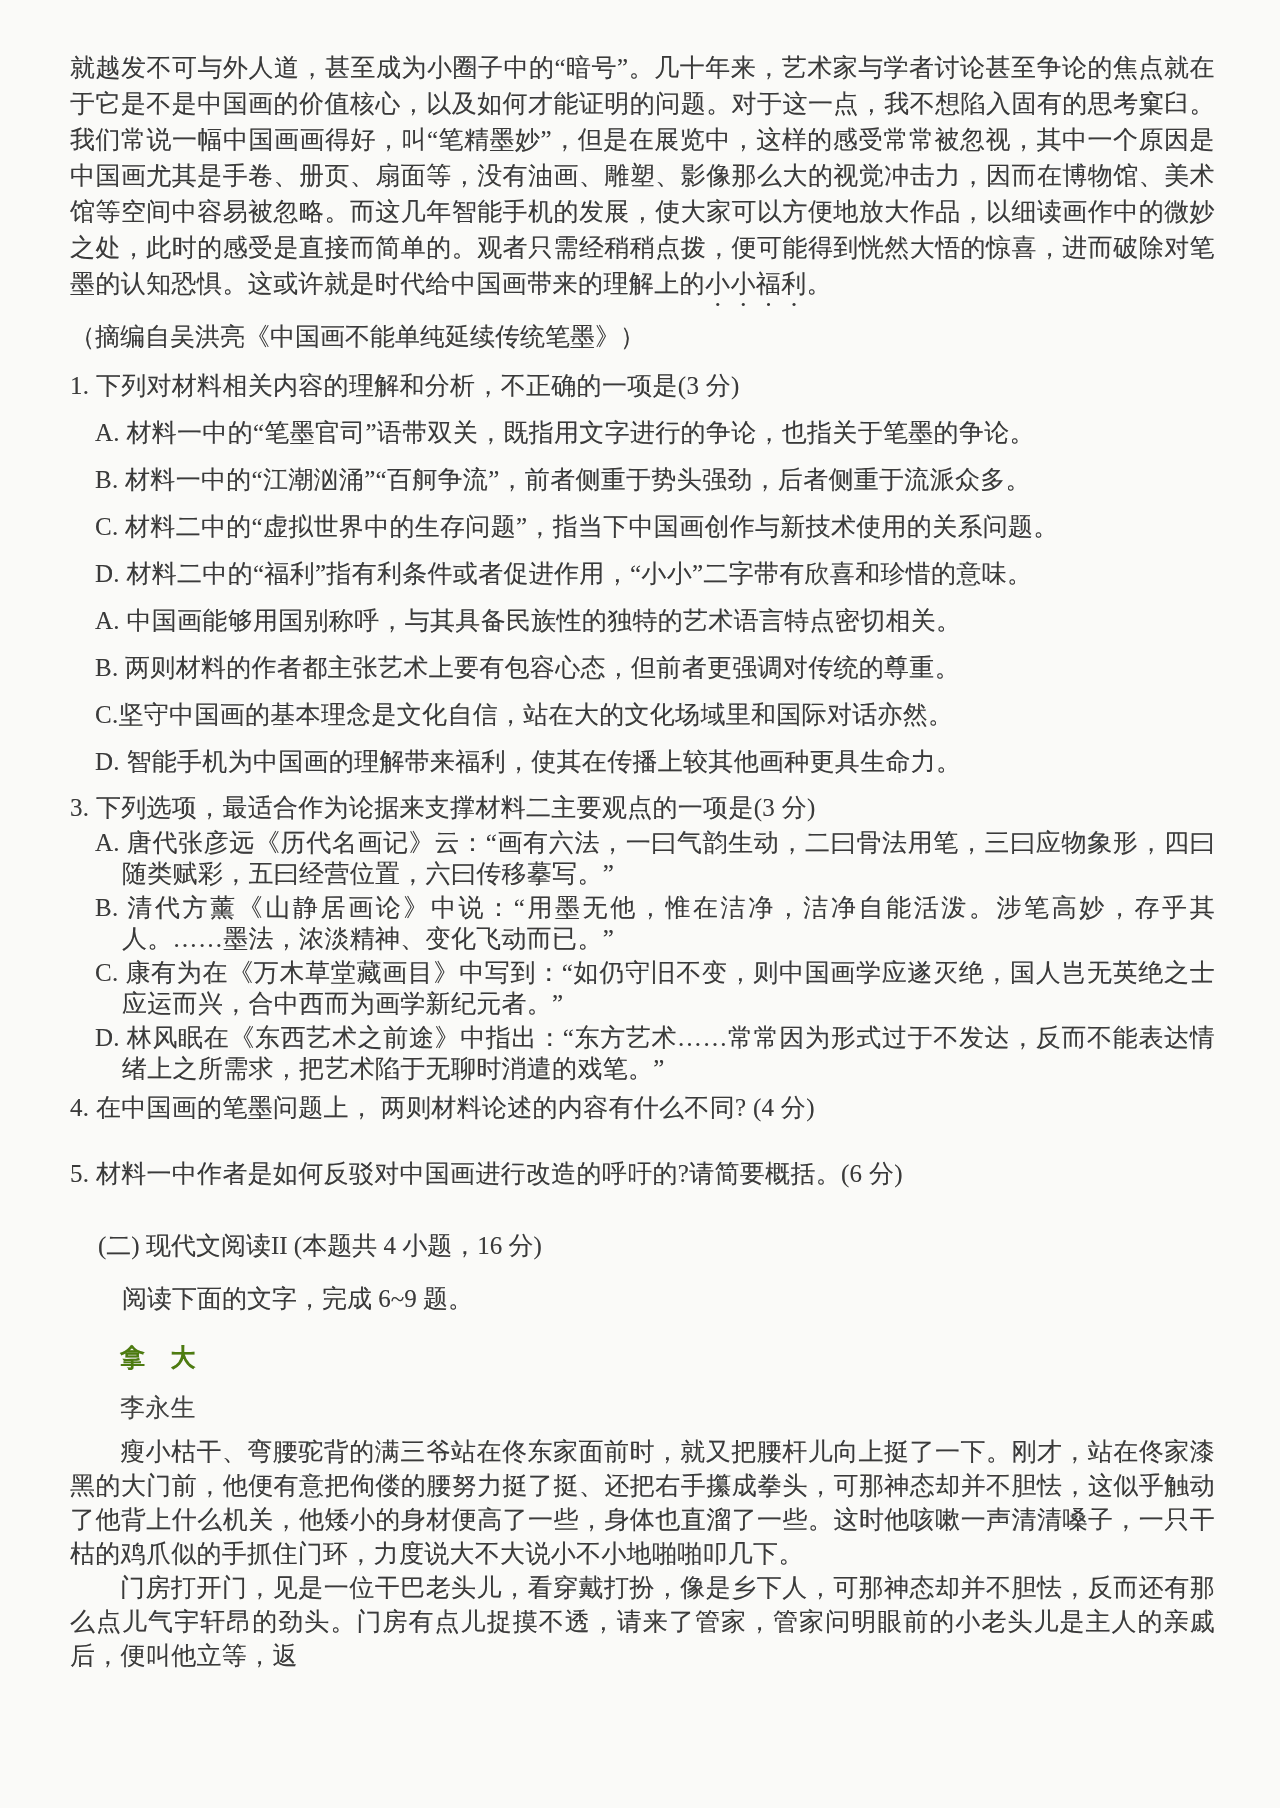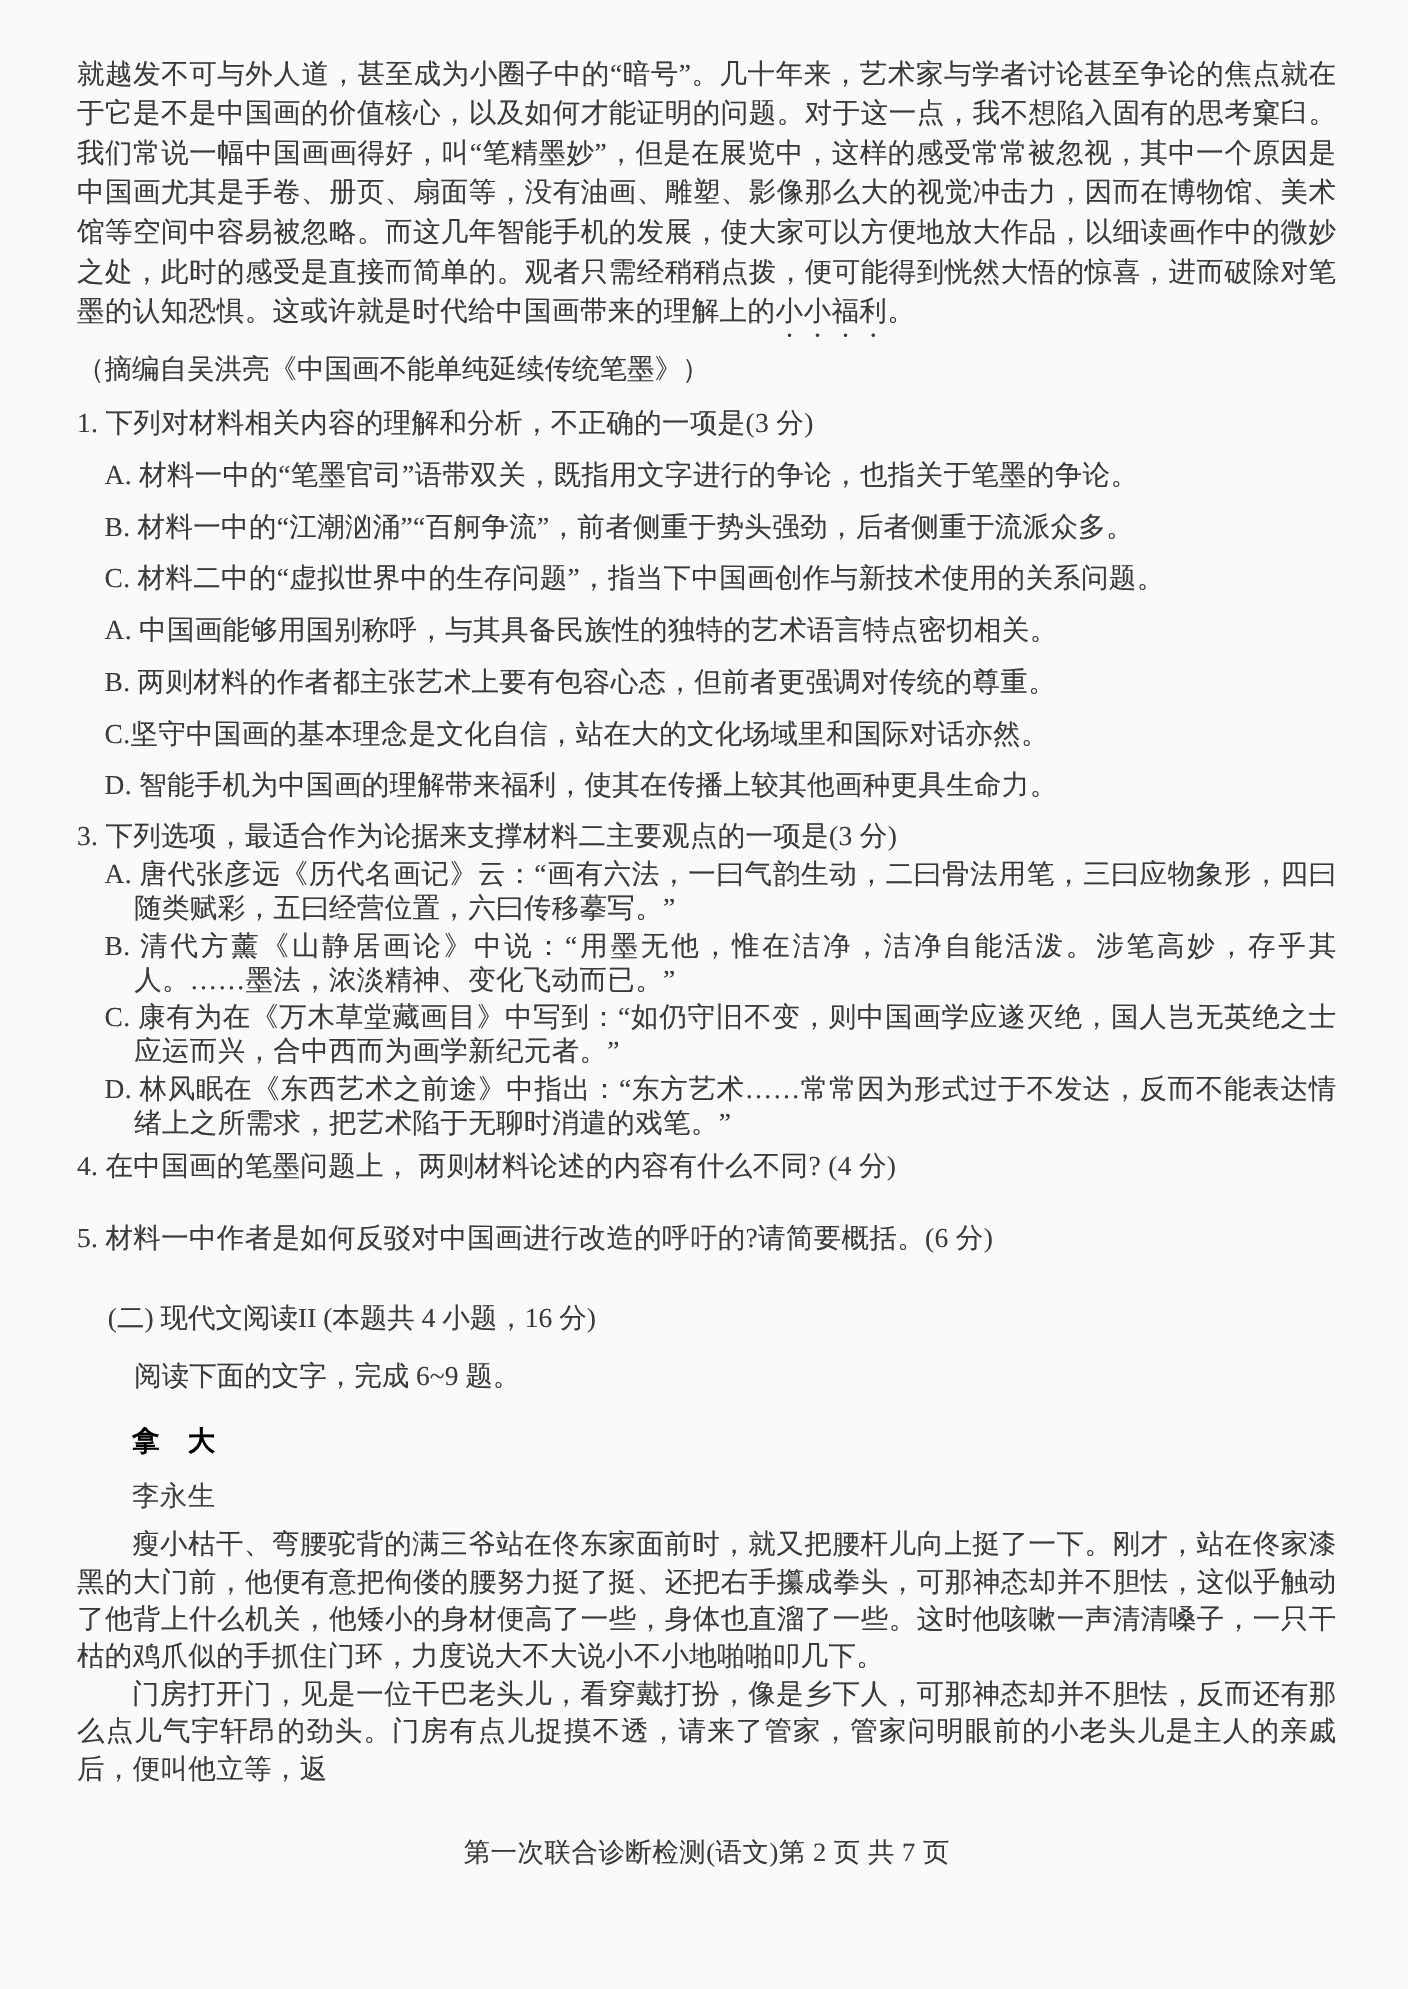--- a/index.html
+++ b/index.html
@@ -37,21 +37,21 @@
   }
   .q3 .q-stem { margin-top:14px; }
   .q3 .opt {
     margin-top:3px; line-height:31px;
     padding-left:27px; text-indent:-27px;
   }
   .q4 .q-stem { margin-top:8px; }
   .q5 .q-stem { margin-top:34px; }
   .section-header { margin-left:28px; margin-top:40px; font-size:25px; line-height:32px; }
   .instruction { margin-left:52px; margin-top:21px; font-size:25px; line-height:32px; }
-  .story-title { text-align:center; font-weight:bold; font-size:29px; margin-top:26px; letter-spacing:4px; color:#000000; }
+  .story-title { text-align:center; font-weight:bold; font-size:29px; margin-top:26px; letter-spacing:4px; color:#4d7c0f; }
   .story-author { text-align:center; font-size:24px; margin-top:16px; color:#424242; }
   .story p {
     font-size:25px; line-height:34px;
     text-align:justify; text-indent:2em; letter-spacing:0.3px;
   }
   .story p.first { margin-top:10px; }
   .footer { text-align:center; font-size:24px; margin-top:42px; letter-spacing:0.5px; }
 </style>
 </head>
 <body>
@@ -60,20 +60,21 @@
 
   <p class="intro"><span>就越发不可与外人道，甚至成为小圈子中的“暗号”。几十年来，艺术家与学者讨论甚至争论的焦点就在于它是不是中国画的价值核心，以及如何才能证明的问题。对于这一点，我不想陷入固有的思考窠臼。我们常说一幅中国画画得好，叫“笔精墨妙”，但是在展览中，这样的感受常常被忽视，其中一个原因是中国画尤其是手卷、册页、扇面等，没有油画、雕塑、影像那么大的视觉冲击力，因而在博物馆、美术馆等空间中容易被忽略。而这几年智能手机的发展，使大家可以方便地放大作品，以细读画作中的微妙之处，此时的感受是直接而简单的。观者只需经稍稍点拨，便可能得到恍然大悟的惊喜，进而破除对笔墨的认知恐惧。这或许就是时代给中国画带来的理解上的</span><span class="emph">小小福利</span><span>。</span></p>
 
   <p class="attribution">（摘编自吴洪亮《中国画不能单纯延续传统笔墨》）</p>
 
   <div class="q-block q1">
     <p class="q-stem">1. 下列对材料相关内容的理解和分析，不正确的一项是(3 分)</p>
     <p class="opt">A. 材料一中的“笔墨官司”语带双关，既指用文字进行的争论，也指关于笔墨的争论。</p>
     <p class="opt">B. 材料一中的“江潮汹涌”“百舸争流”，前者侧重于势头强劲，后者侧重于流派众多。</p>
     <p class="opt">C. 材料二中的“虚拟世界中的生存问题”，指当下中国画创作与新技术使用的关系问题。</p>
+    <p class="opt">D. 材料二中的“福利”指有利条件或者促进作用，“小小”二字带有欣喜和珍惜的意味。</p>
   </div>
 
   <div class="q-block q2">
     <p class="opt">A. 中国画能够用国别称呼，与其具备民族性的独特的艺术语言特点密切相关。</p>
     <p class="opt">B. 两则材料的作者都主张艺术上要有包容心态，但前者更强调对传统的尊重。</p>
     <p class="opt">C.坚守中国画的基本理念是文化自信，站在大的文化场域里和国际对话亦然。</p>
     <p class="opt">D. 智能手机为中国画的理解带来福利，使其在传播上较其他画种更具生命力。</p>
   </div>
 
   <div class="q-block q3">
@@ -95,15 +96,14 @@
   <p class="section-header">(二) 现代文阅读II (本题共 4 小题，16 分)</p>
   <p class="instruction">阅读下面的文字，完成 6~9 题。</p>
 
   <div class="story">
     <p class="story-title">拿　大</p>
     <p class="story-author">李永生</p>
     <p class="first">瘦小枯干、弯腰驼背的满三爷站在佟东家面前时，就又把腰杆儿向上挺了一下。刚才，站在佟家漆黑的大门前，他便有意把佝偻的腰努力挺了挺、还把右手攥成拳头，可那神态却并不胆怯，这似乎触动了他背上什么机关，他矮小的身材便高了一些，身体也直溜了一些。这时他咳嗽一声清清嗓子，一只干枯的鸡爪似的手抓住门环，力度说大不大说小不小地啪啪叩几下。</p>
     <p>门房打开门，见是一位干巴老头儿，看穿戴打扮，像是乡下人，可那神态却并不胆怯，反而还有那么点儿气宇轩昂的劲头。门房有点儿捉摸不透，请来了管家，管家问明眼前的小老头儿是主人的亲戚后，便叫他立等，返</p>
   </div>
 
-  <p class="footer">第一次联合诊断检测(语文)第 2 页 共 7 页</p>
 
 </div>
 
 </body></html>

